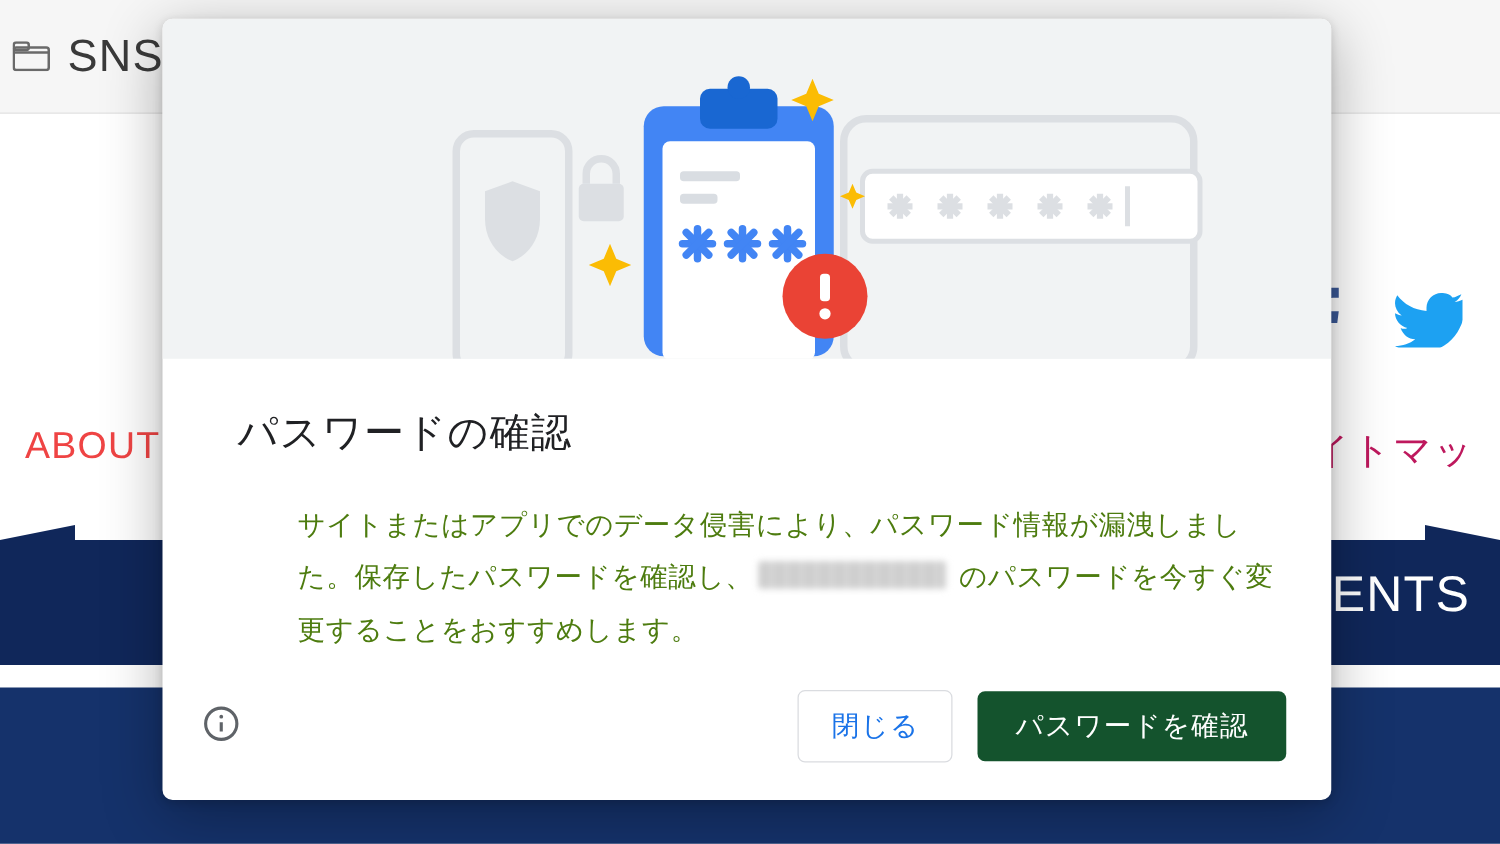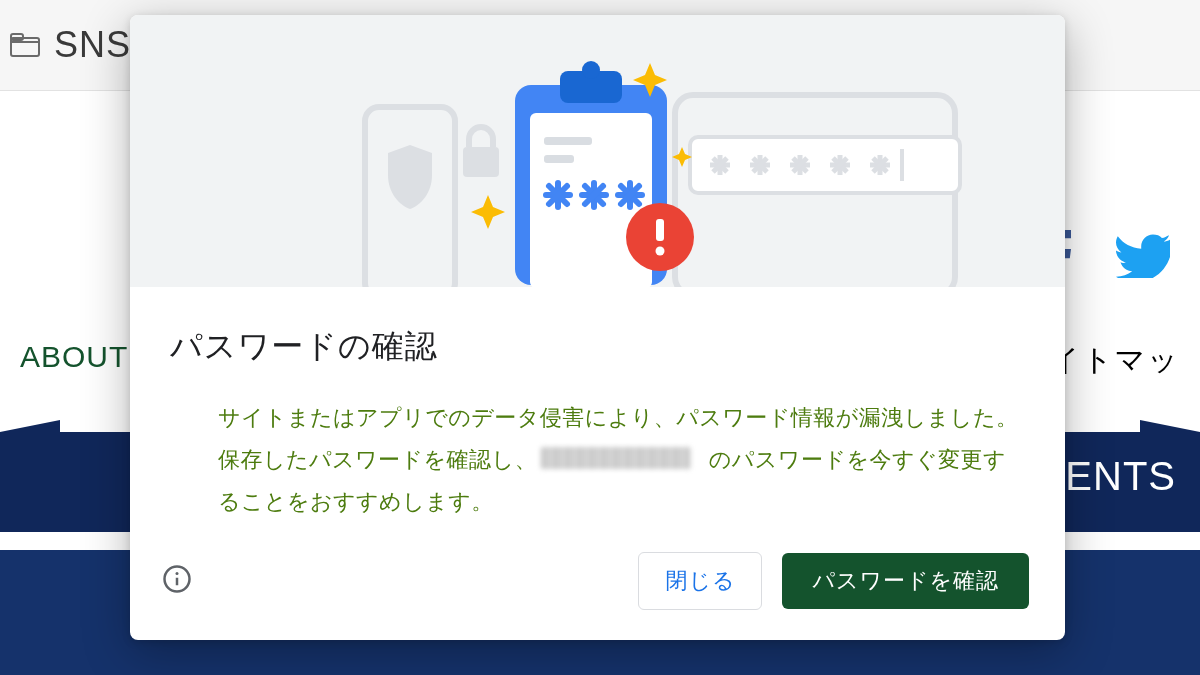--- a/index.html
+++ b/index.html
@@ -36,30 +36,30 @@
     font-size: 36px;
     color: #3a3a3a;
     letter-spacing: 1px;
   }
 
   .nav-left {
     position: absolute;
     top: 340px;
     left: 20px;
     font-size: 30px;
-    color: #14532d;
+    color: #ef4444;
     font-weight: 400;
     letter-spacing: 1px;
   }
   .nav-right {
     position: absolute;
     top: 340px;
     right: 20px;
     font-size: 30px;
-    color: #000000;
+    color: #be185d;
     letter-spacing: 2px;
   }
 
   .social {
     position: absolute;
     top: 230px;
     right: 30px;
     display: flex;
     gap: 40px;
     align-items: center;
@@ -132,23 +132,22 @@
   }
 
   .modal-illus {
     height: 272px;
     background: #f1f3f4;
     position: relative;
     overflow: hidden;
   }
 
   .modal-body {
-    padding: 38px 40px 0 40px;
+    padding: 38px 40px 0 60px;
     flex: 1;
-    font-family: Liberation Mono, monospace;
   }
   .modal-title {
     font-size: 32px;
     color: #202124;
     letter-spacing: 1px;
     margin-bottom: 30px;
   }
   .modal-text {
     font-size: 22px;
     line-height: 1.9;

